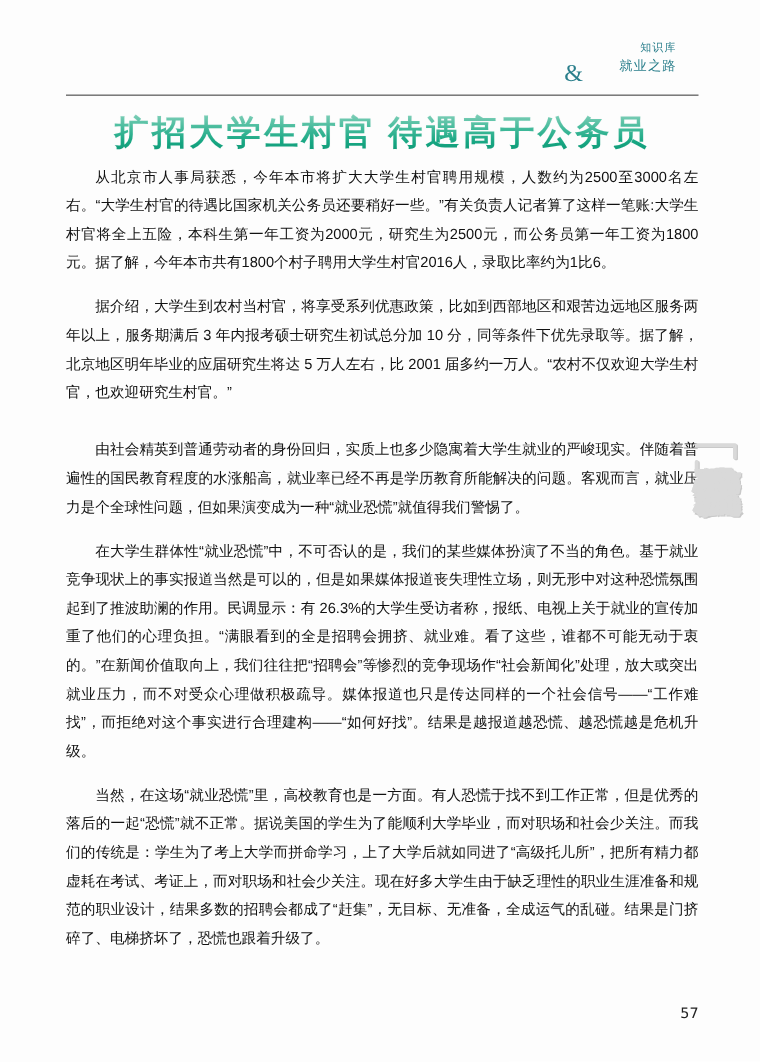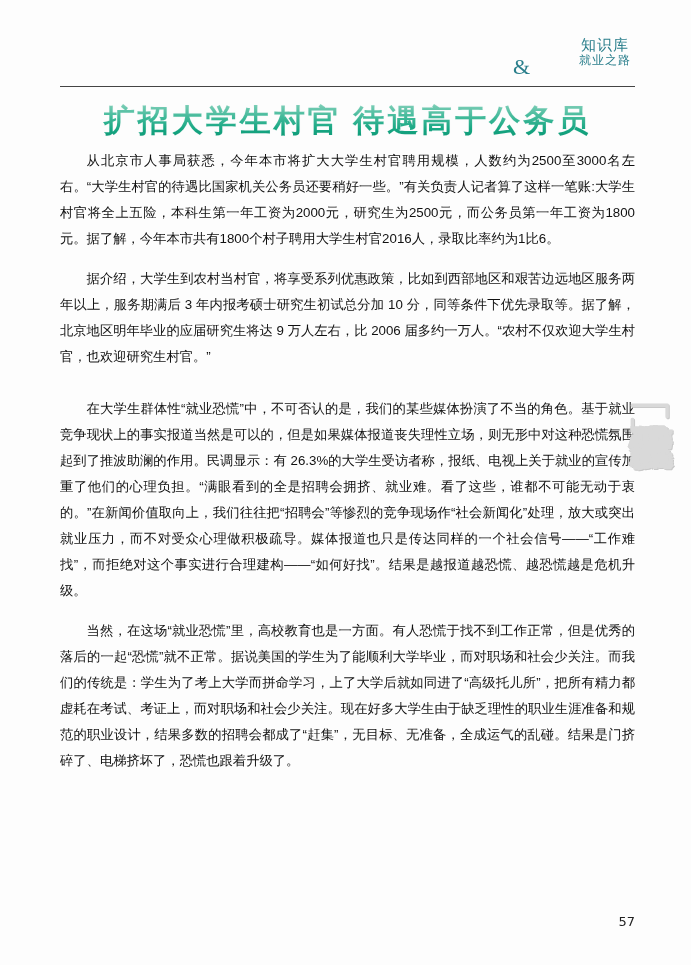--- a/index.html
+++ b/index.html
@@ -32,35 +32,35 @@
   }
   .header-logo {
     position: absolute;
     right: 0;
     top: 0;
     width: 150px;
     height: 46px;
     text-align: right;
   }
   .logo-line1 {
-    font-family: Liberation Serif, serif;
-    font-size: 15px;
+    font-family: Liberation Mono, monospace;
+    font-size: 10px;
     color: #2b7f8c;
     letter-spacing: 1px;
     display: block;
-    margin-right: 6px;
+    margin-right: 20px;
     line-height: 14px;
   }
   .logo-line2 {
     font-family: Liberation Serif, serif;
     font-size: 12px;
     color: #2b7f8c;
     letter-spacing: 1px;
     display: block;
-    margin-right: 4px;
+    margin-right: 20px;
     line-height: 16px;
   }
   .logo-amp {
     position: absolute;
     left: 28px;
     top: 16px;
     font-size: 22px;
     color: #2b7f8c;
     font-family: "Liberation Serif", serif;
   }
@@ -72,21 +72,21 @@
     height: 0;
     border-top: 1px solid #444;
   }
   
   .doc-title {
     position: absolute;
     left: 60px;
     top: 100px;
     width: 575px;
     text-align: center;
-    font-family: Liberation Sans, sans-serif;
+    font-family: Liberation Serif, serif;
     font-size: 31px;
     font-weight: bold;
     letter-spacing: 3px;
     background: linear-gradient(to bottom, #9ee6d0 0%, #49c9a7 40%, #19b48d 70%, #0f9e7a 100%);
     -webkit-background-clip: text;
     background-clip: text;
     color: #2fc3a0;
     -webkit-text-fill-color: transparent;
     text-shadow: 0 0 1px rgba(0,0,0,0.08);
     white-space: nowrap;
@@ -151,21 +151,22 @@
       <span class="logo-amp">&amp;</span>
     </div>
   </div>
 
   <div class="header-rule"></div>
 
   <div class="doc-title">扩招大学生村官 待遇高于公务员</div>
 
   <div class="content">
     <p class="para">从北京市人事局获悉，今年本市将扩大大学生村官聘用规模，人数约为2500至3000名左右。“大学生村官的待遇比国家机关公务员还要稍好一些。”有关负责人记者算了这样一笔账:大学生村官将全上五险，本科生第一年工资为2000元，研究生为2500元，而公务员第一年工资为1800元。据了解，今年本市共有1800个村子聘用大学生村官2016人，录取比率约为1比6。</p>
-    <p class="para gap-big">据介绍，大学生到农村当村官，将享受系列优惠政策，比如到西部地区和艰苦边远地区服务两年以上，服务期满后 3 年内报考硕士研究生初试总分加 10 分，同等条件下优先录取等。据了解，北京地区明年毕业的应届研究生将达 9 万人左右，比 2006 届多约一万人。“农村不仅欢迎大学生村官，也欢迎研究生村官。”</p>
+    <p class="para gap-big">据介绍，大学生到农村当村官，将享受系列优惠政策，比如到西部地区和艰苦边远地区服务两年以上，服务期满后 3 年内报考硕士研究生初试总分加 10 分，同等条件下优先录取等。据了解，北京地区明年毕业的应届研究生将达 5 万人左右，比 2001 届多约一万人。“农村不仅欢迎大学生村官，也欢迎研究生村官。”</p>
+    <p class="para">由社会精英到普通劳动者的身份回归，实质上也多少隐寓着大学生就业的严峻现实。伴随着普遍性的国民教育程度的水涨船高，就业率已经不再是学历教育所能解决的问题。客观而言，就业压力是个全球性问题，但如果演变成为一种“就业恐慌”就值得我们警惕了。</p>
     <p class="para">在大学生群体性“就业恐慌”中，不可否认的是，我们的某些媒体扮演了不当的角色。基于就业竞争现状上的事实报道当然是可以的，但是如果媒体报道丧失理性立场，则无形中对这种恐慌氛围起到了推波助澜的作用。民调显示：有 26.3%的大学生受访者称，报纸、电视上关于就业的宣传加重了他们的心理负担。“满眼看到的全是招聘会拥挤、就业难。看了这些，谁都不可能无动于衷的。”在新闻价值取向上，我们往往把“招聘会”等惨烈的竞争现场作“社会新闻化”处理，放大或突出就业压力，而不对受众心理做积极疏导。媒体报道也只是传达同样的一个社会信号——“工作难找”，而拒绝对这个事实进行合理建构——“如何好找”。结果是越报道越恐慌、越恐慌越是危机升级。</p>
     <p class="para">当然，在这场“就业恐慌”里，高校教育也是一方面。有人恐慌于找不到工作正常，但是优秀的落后的一起“恐慌”就不正常。据说美国的学生为了能顺利大学毕业，而对职场和社会少关注。而我们的传统是：学生为了考上大学而拼命学习，上了大学后就如同进了“高级托儿所”，把所有精力都虚耗在考试、考证上，而对职场和社会少关注。现在好多大学生由于缺乏理性的职业生涯准备和规范的职业设计，结果多数的招聘会都成了“赶集”，无目标、无准备，全成运气的乱碰。结果是门挤碎了、电梯挤坏了，恐慌也跟着升级了。</p>
   </div>
 
   <div class="watermark">大学生何以群体性「就业恐慌」</div>
 
   <div class="page-number">57</div>
 
 </div>
 

